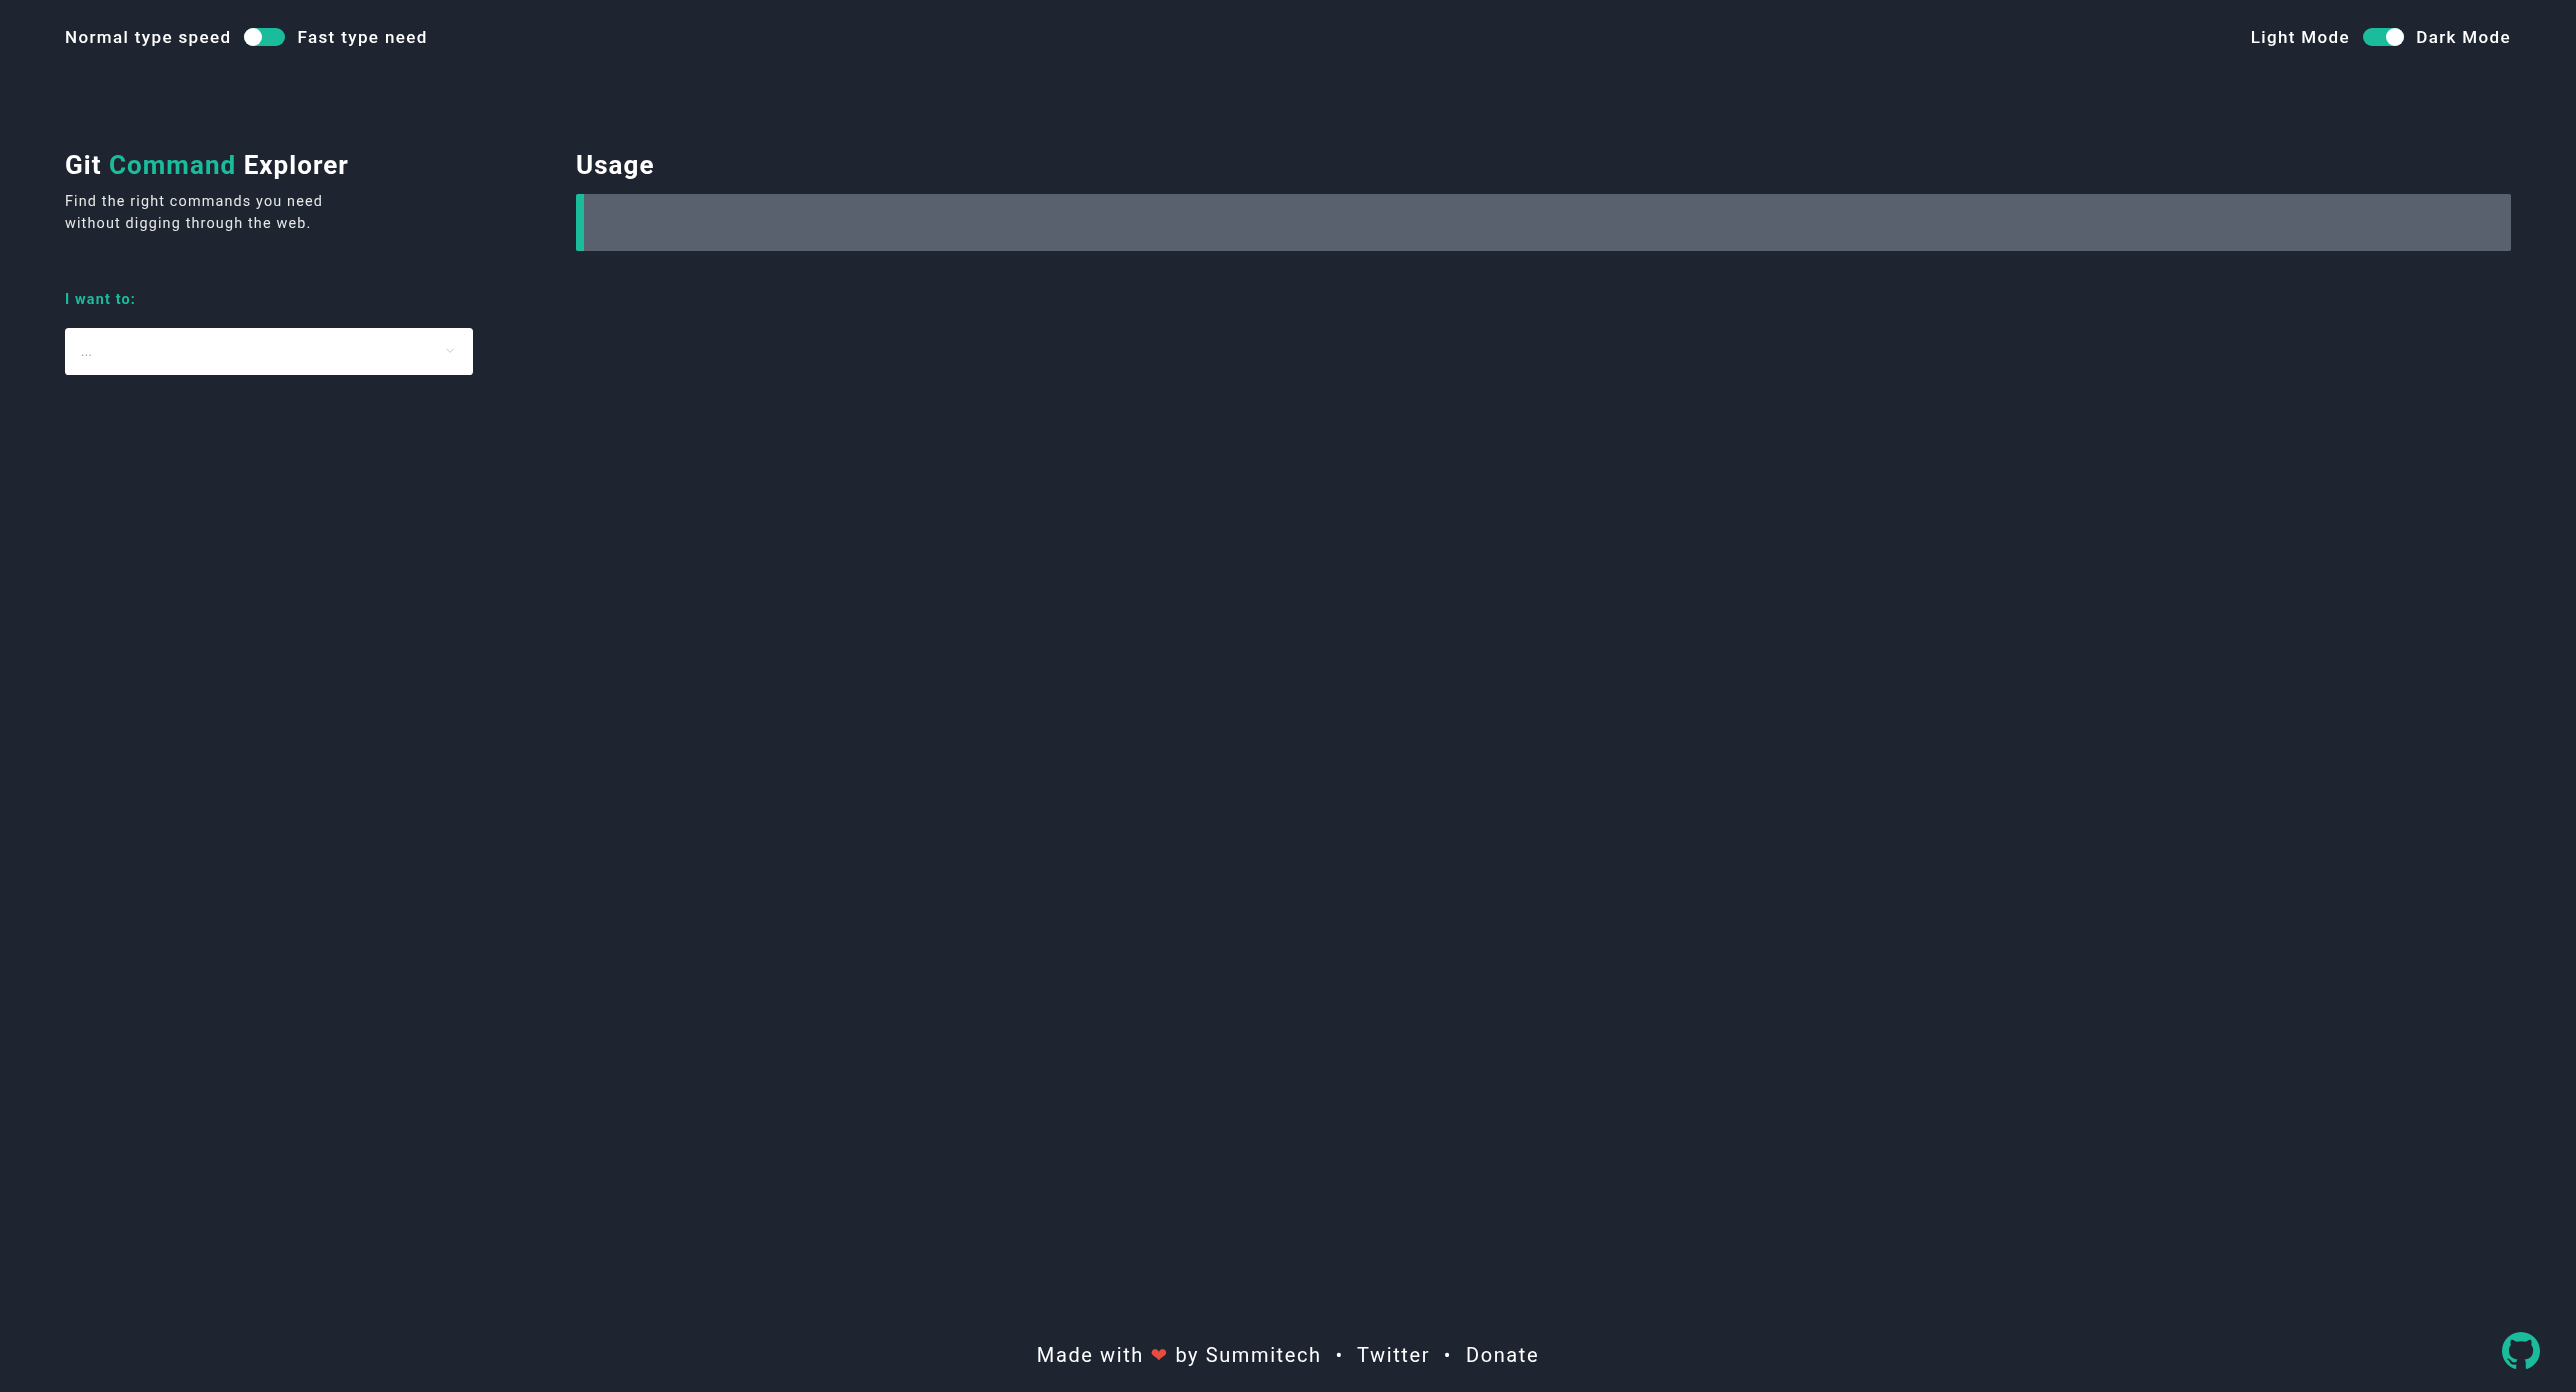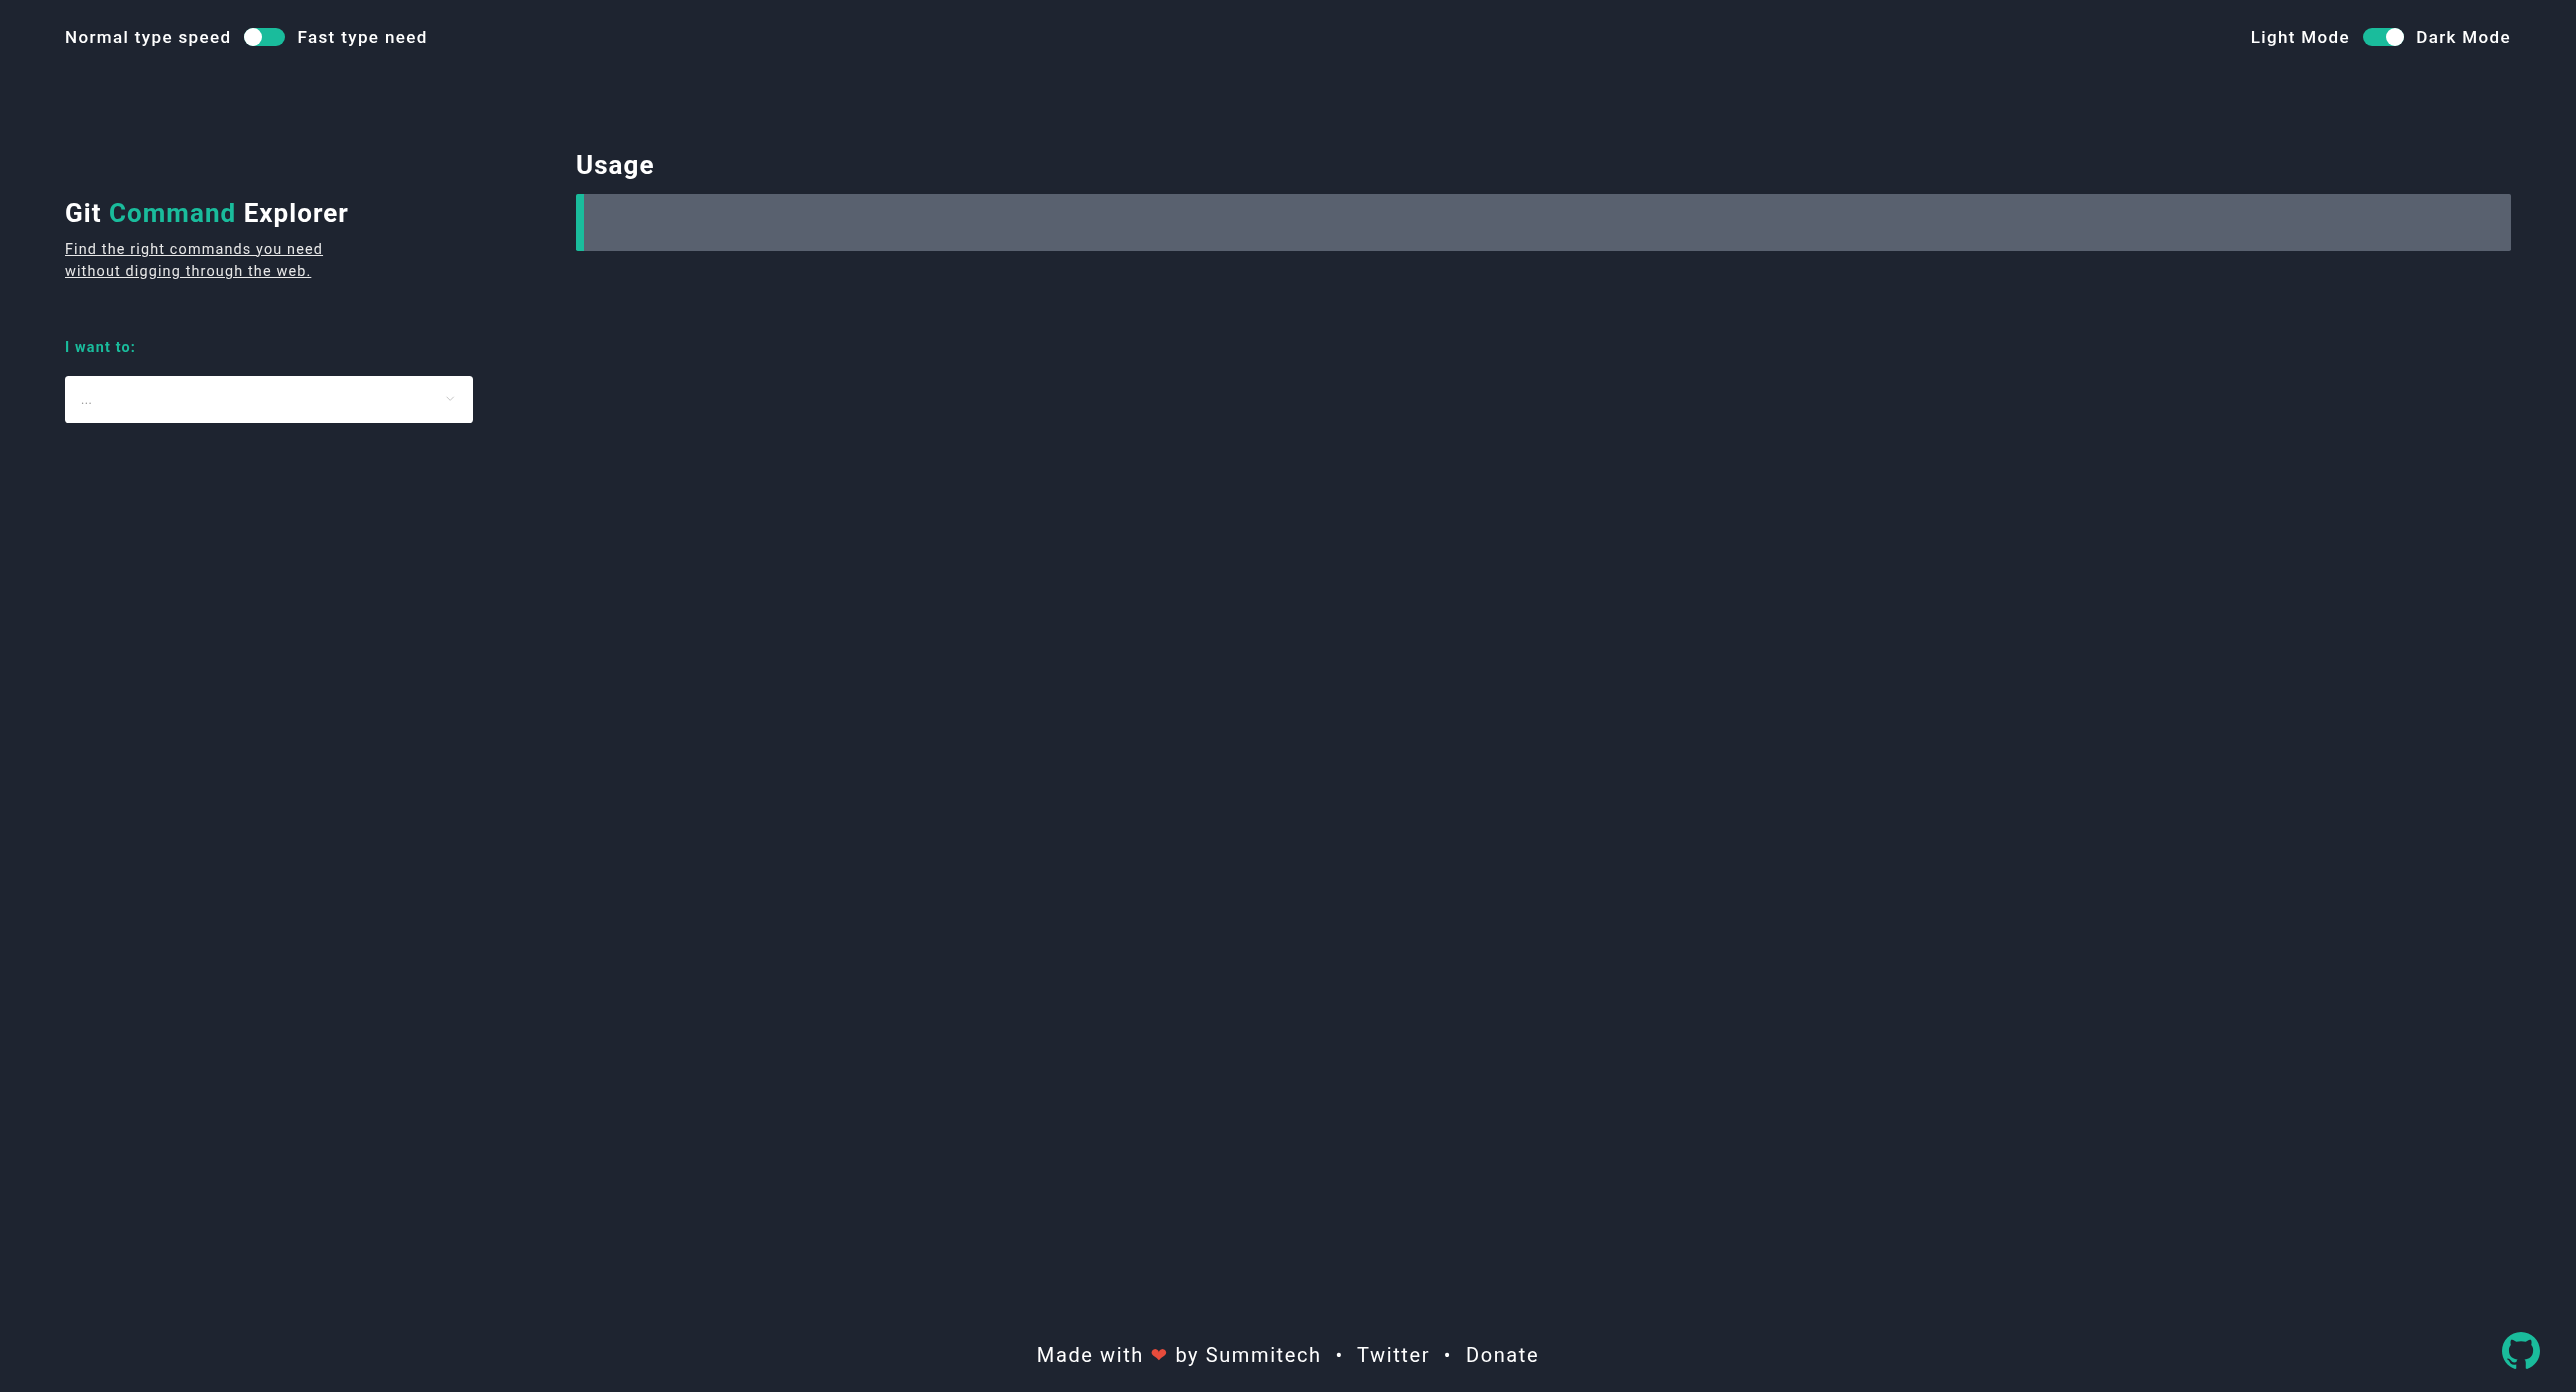--- a/index.html
+++ b/index.html
@@ -77,35 +77,33 @@
 
     .right-column {
       flex: 1;
     }
 
     .title {
       font-size: 26px;
       font-weight: 700;
       letter-spacing: 0.04em;
       margin-bottom: 10.8px;
-      margin-top: 48px;
     }
 
     .title .accent {
       color: #1abc9c;
     }
 
     .subtitle {
       font-size: 14.4px;
       line-height: 1.55;
       letter-spacing: 0.08em;
       color: #e8e8e8;
       max-width: 287px;
       font-weight: 400;
-      text-decoration: underline;
     }
 
     .prompt-label {
       font-size: 14.4px;
       color: #1abc9c;
       font-weight: 700;
       letter-spacing: 0.08em;
       margin-top: 56px;
       margin-bottom: 20px;
     }

